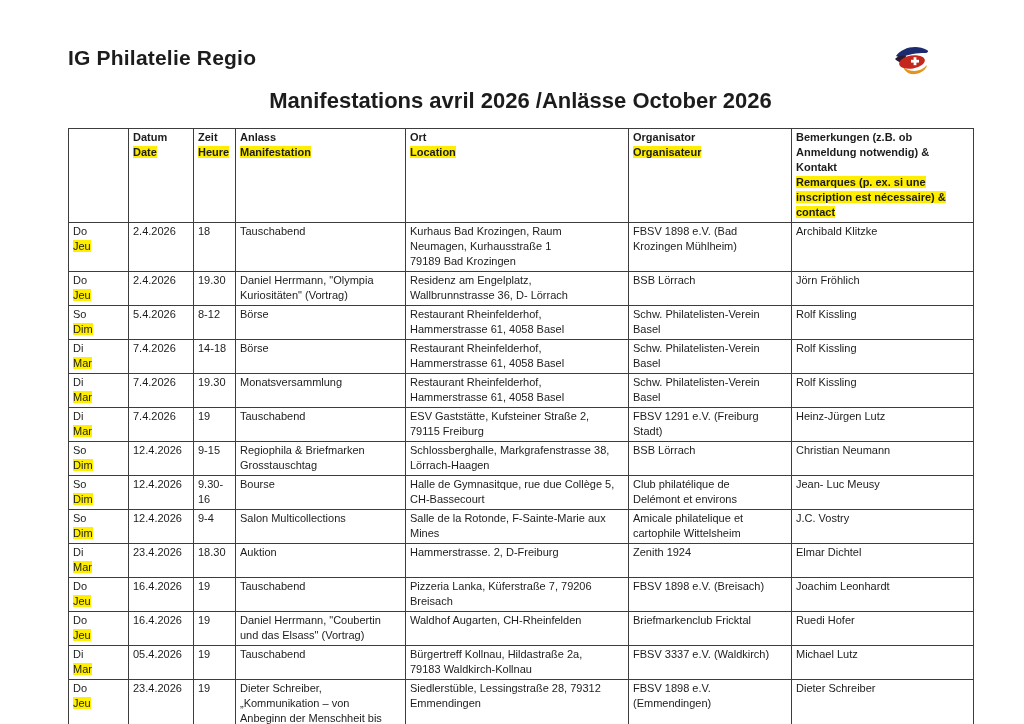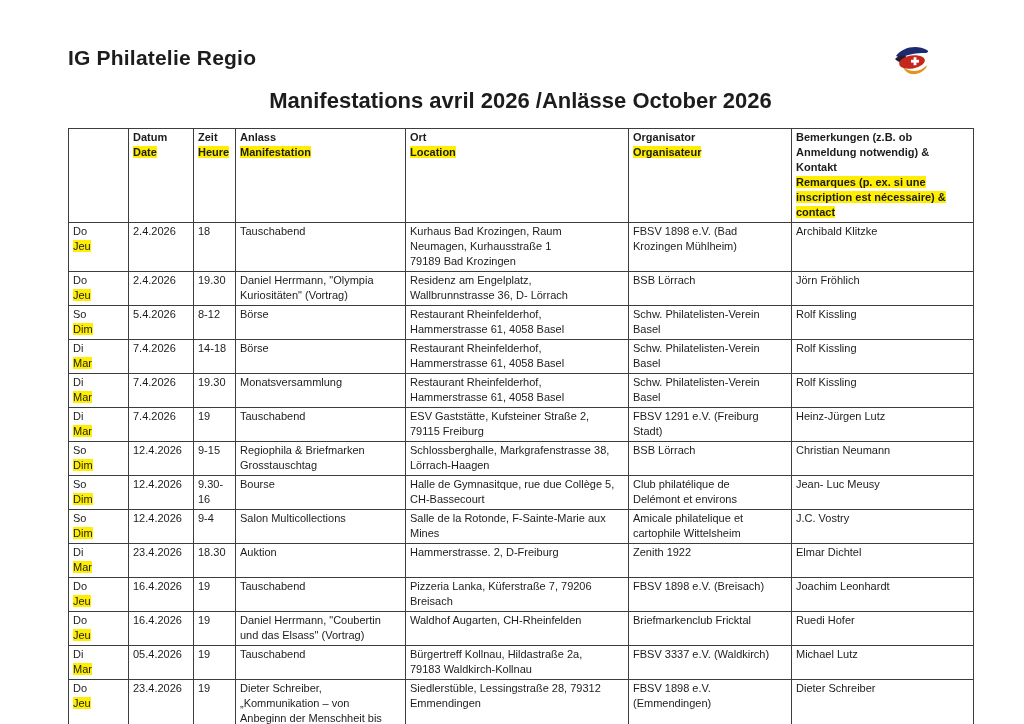--- a/index.html
+++ b/index.html
@@ -176,21 +176,21 @@
         <td>Amicale philatelique et
 cartophile Wittelsheim</td>
         <td>J.C. Vostry</td>
       </tr>
       <tr>
         <td><span>Di</span><br><span class="hl">Mar</span></td>
         <td>23.4.2026</td>
         <td>18.30</td>
         <td>Auktion</td>
         <td>Hammerstrasse. 2, D-Freiburg</td>
-        <td>Zenith 1922</td>
+        <td>Zenith 1924</td>
         <td>Elmar Dichtel</td>
       </tr>
       <tr>
         <td><span>Do</span><br><span class="hl">Jeu</span></td>
         <td>16.4.2026</td>
         <td>19</td>
         <td>Tauschabend</td>
         <td>Pizzeria Lanka, Küferstraße 7, 79206
 Breisach</td>
         <td>FBSV 1898 e.V. (Breisach)</td>

